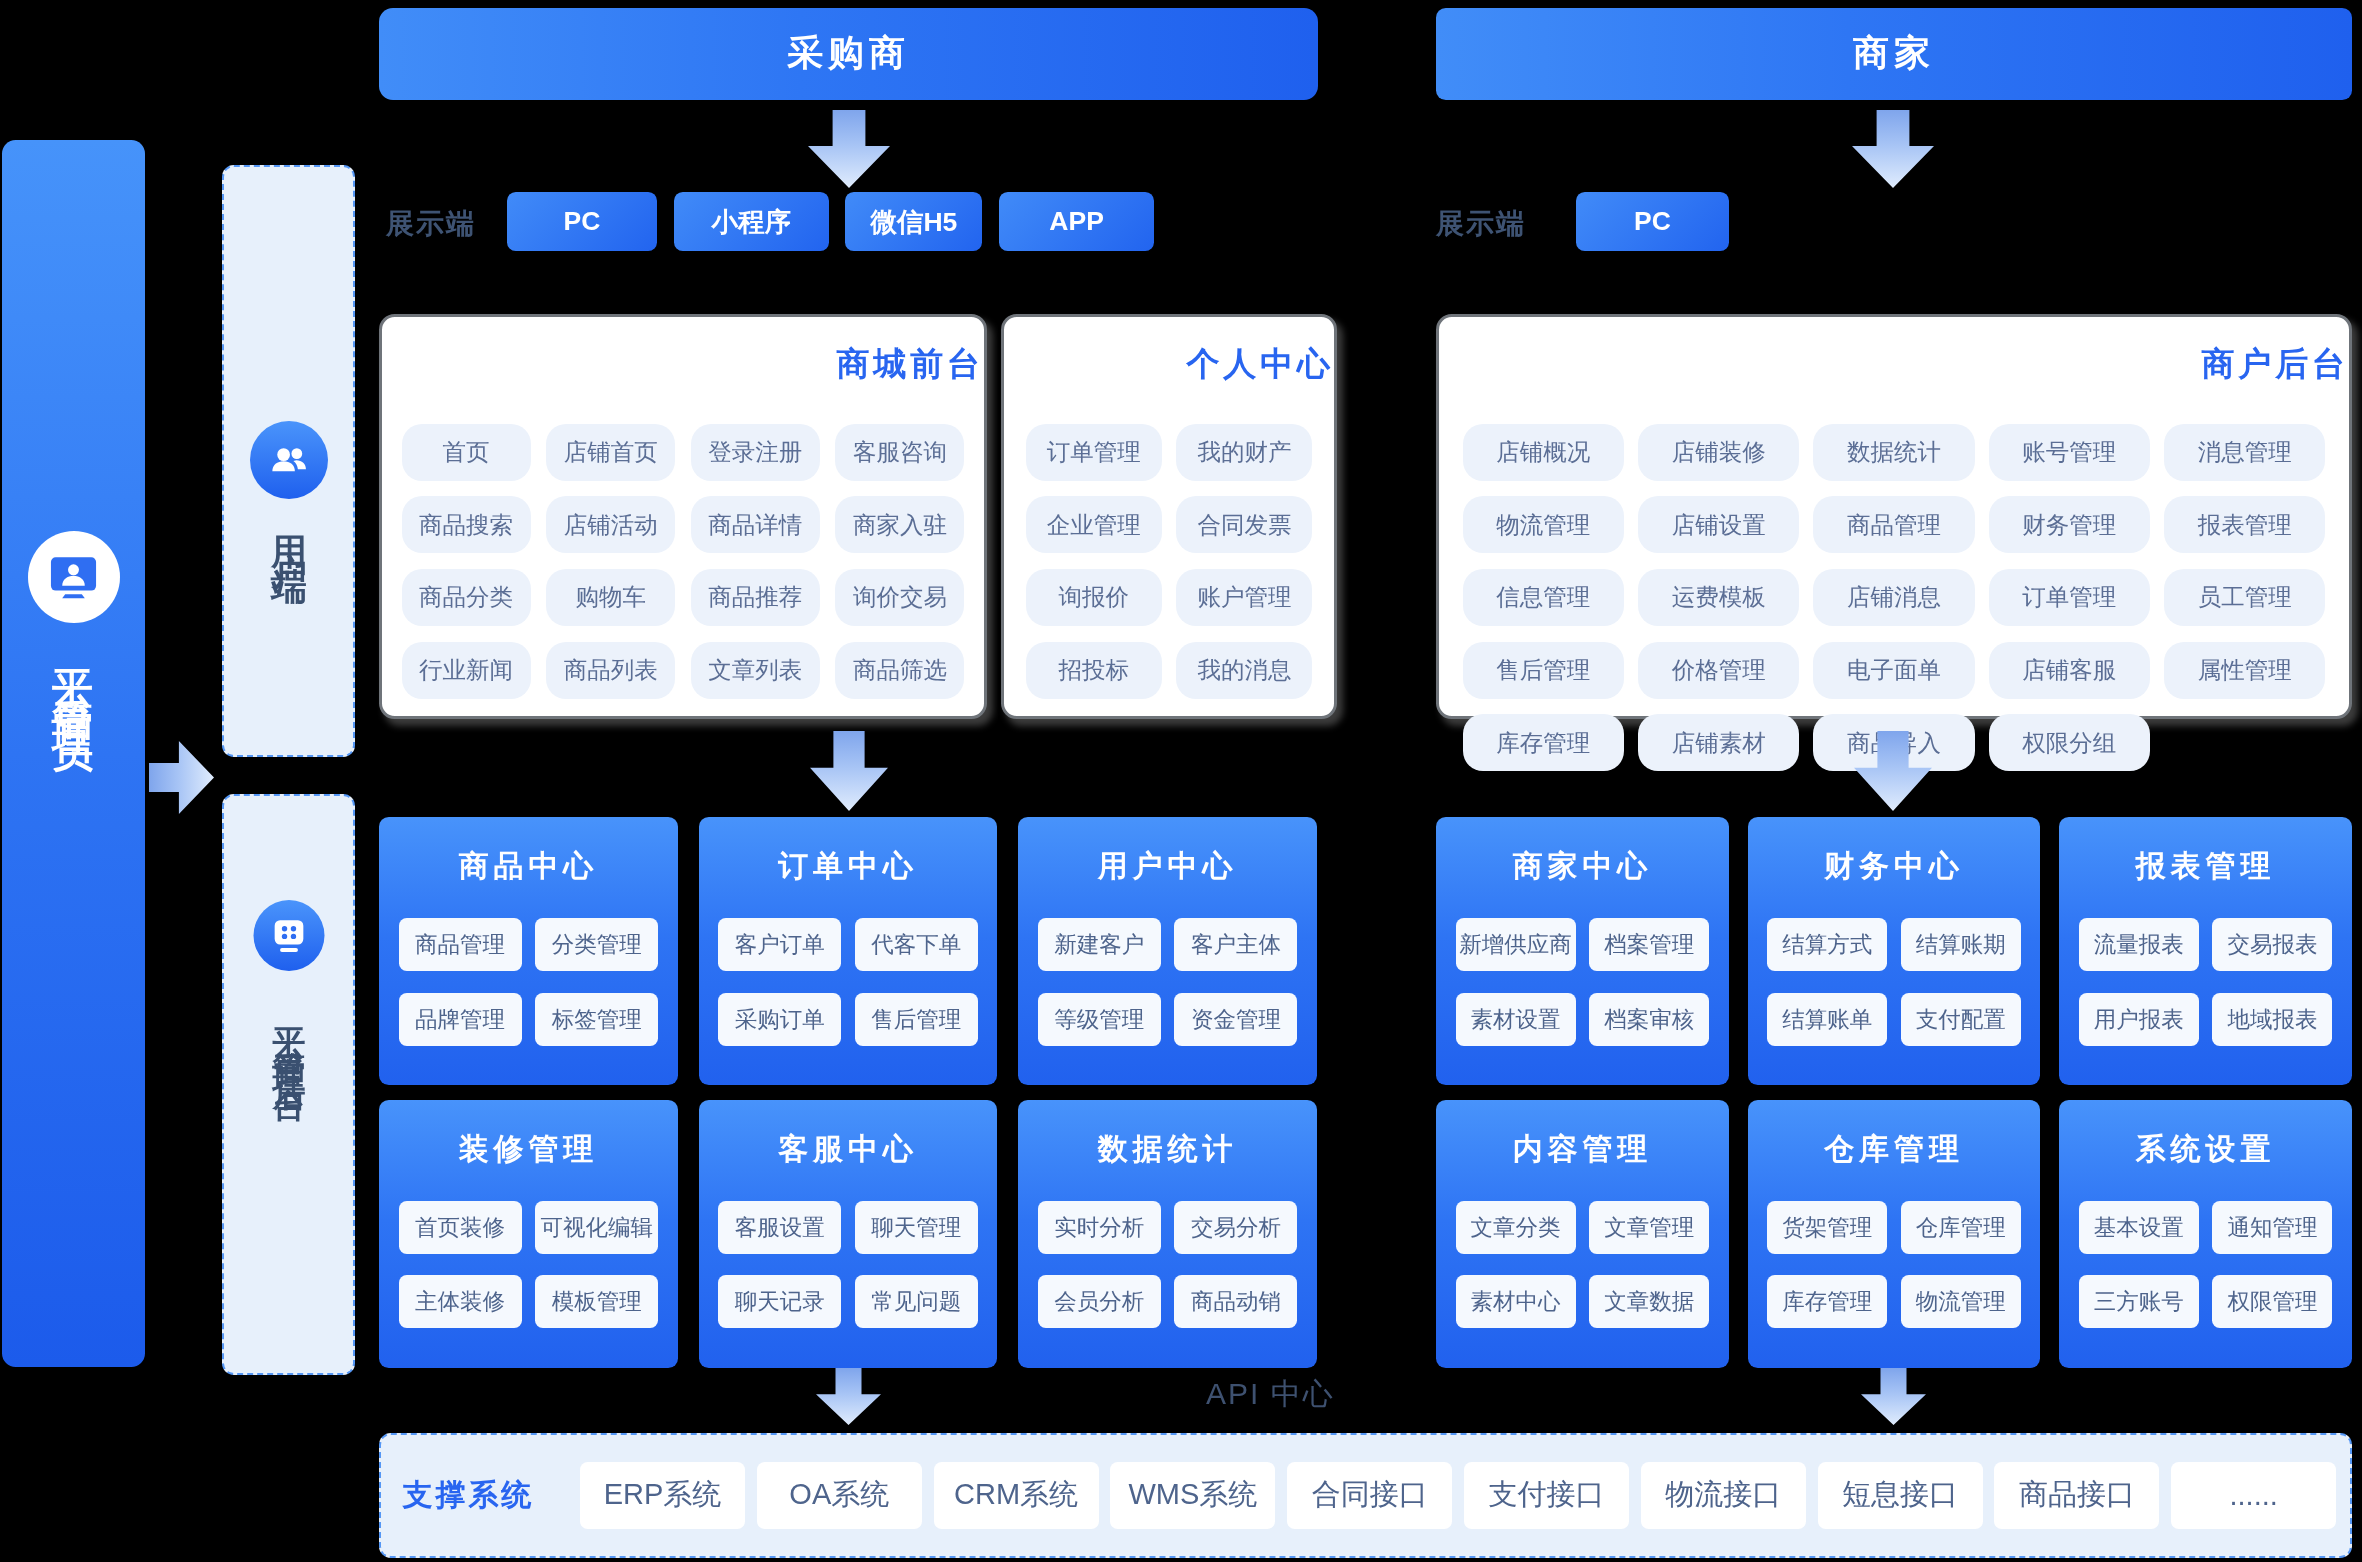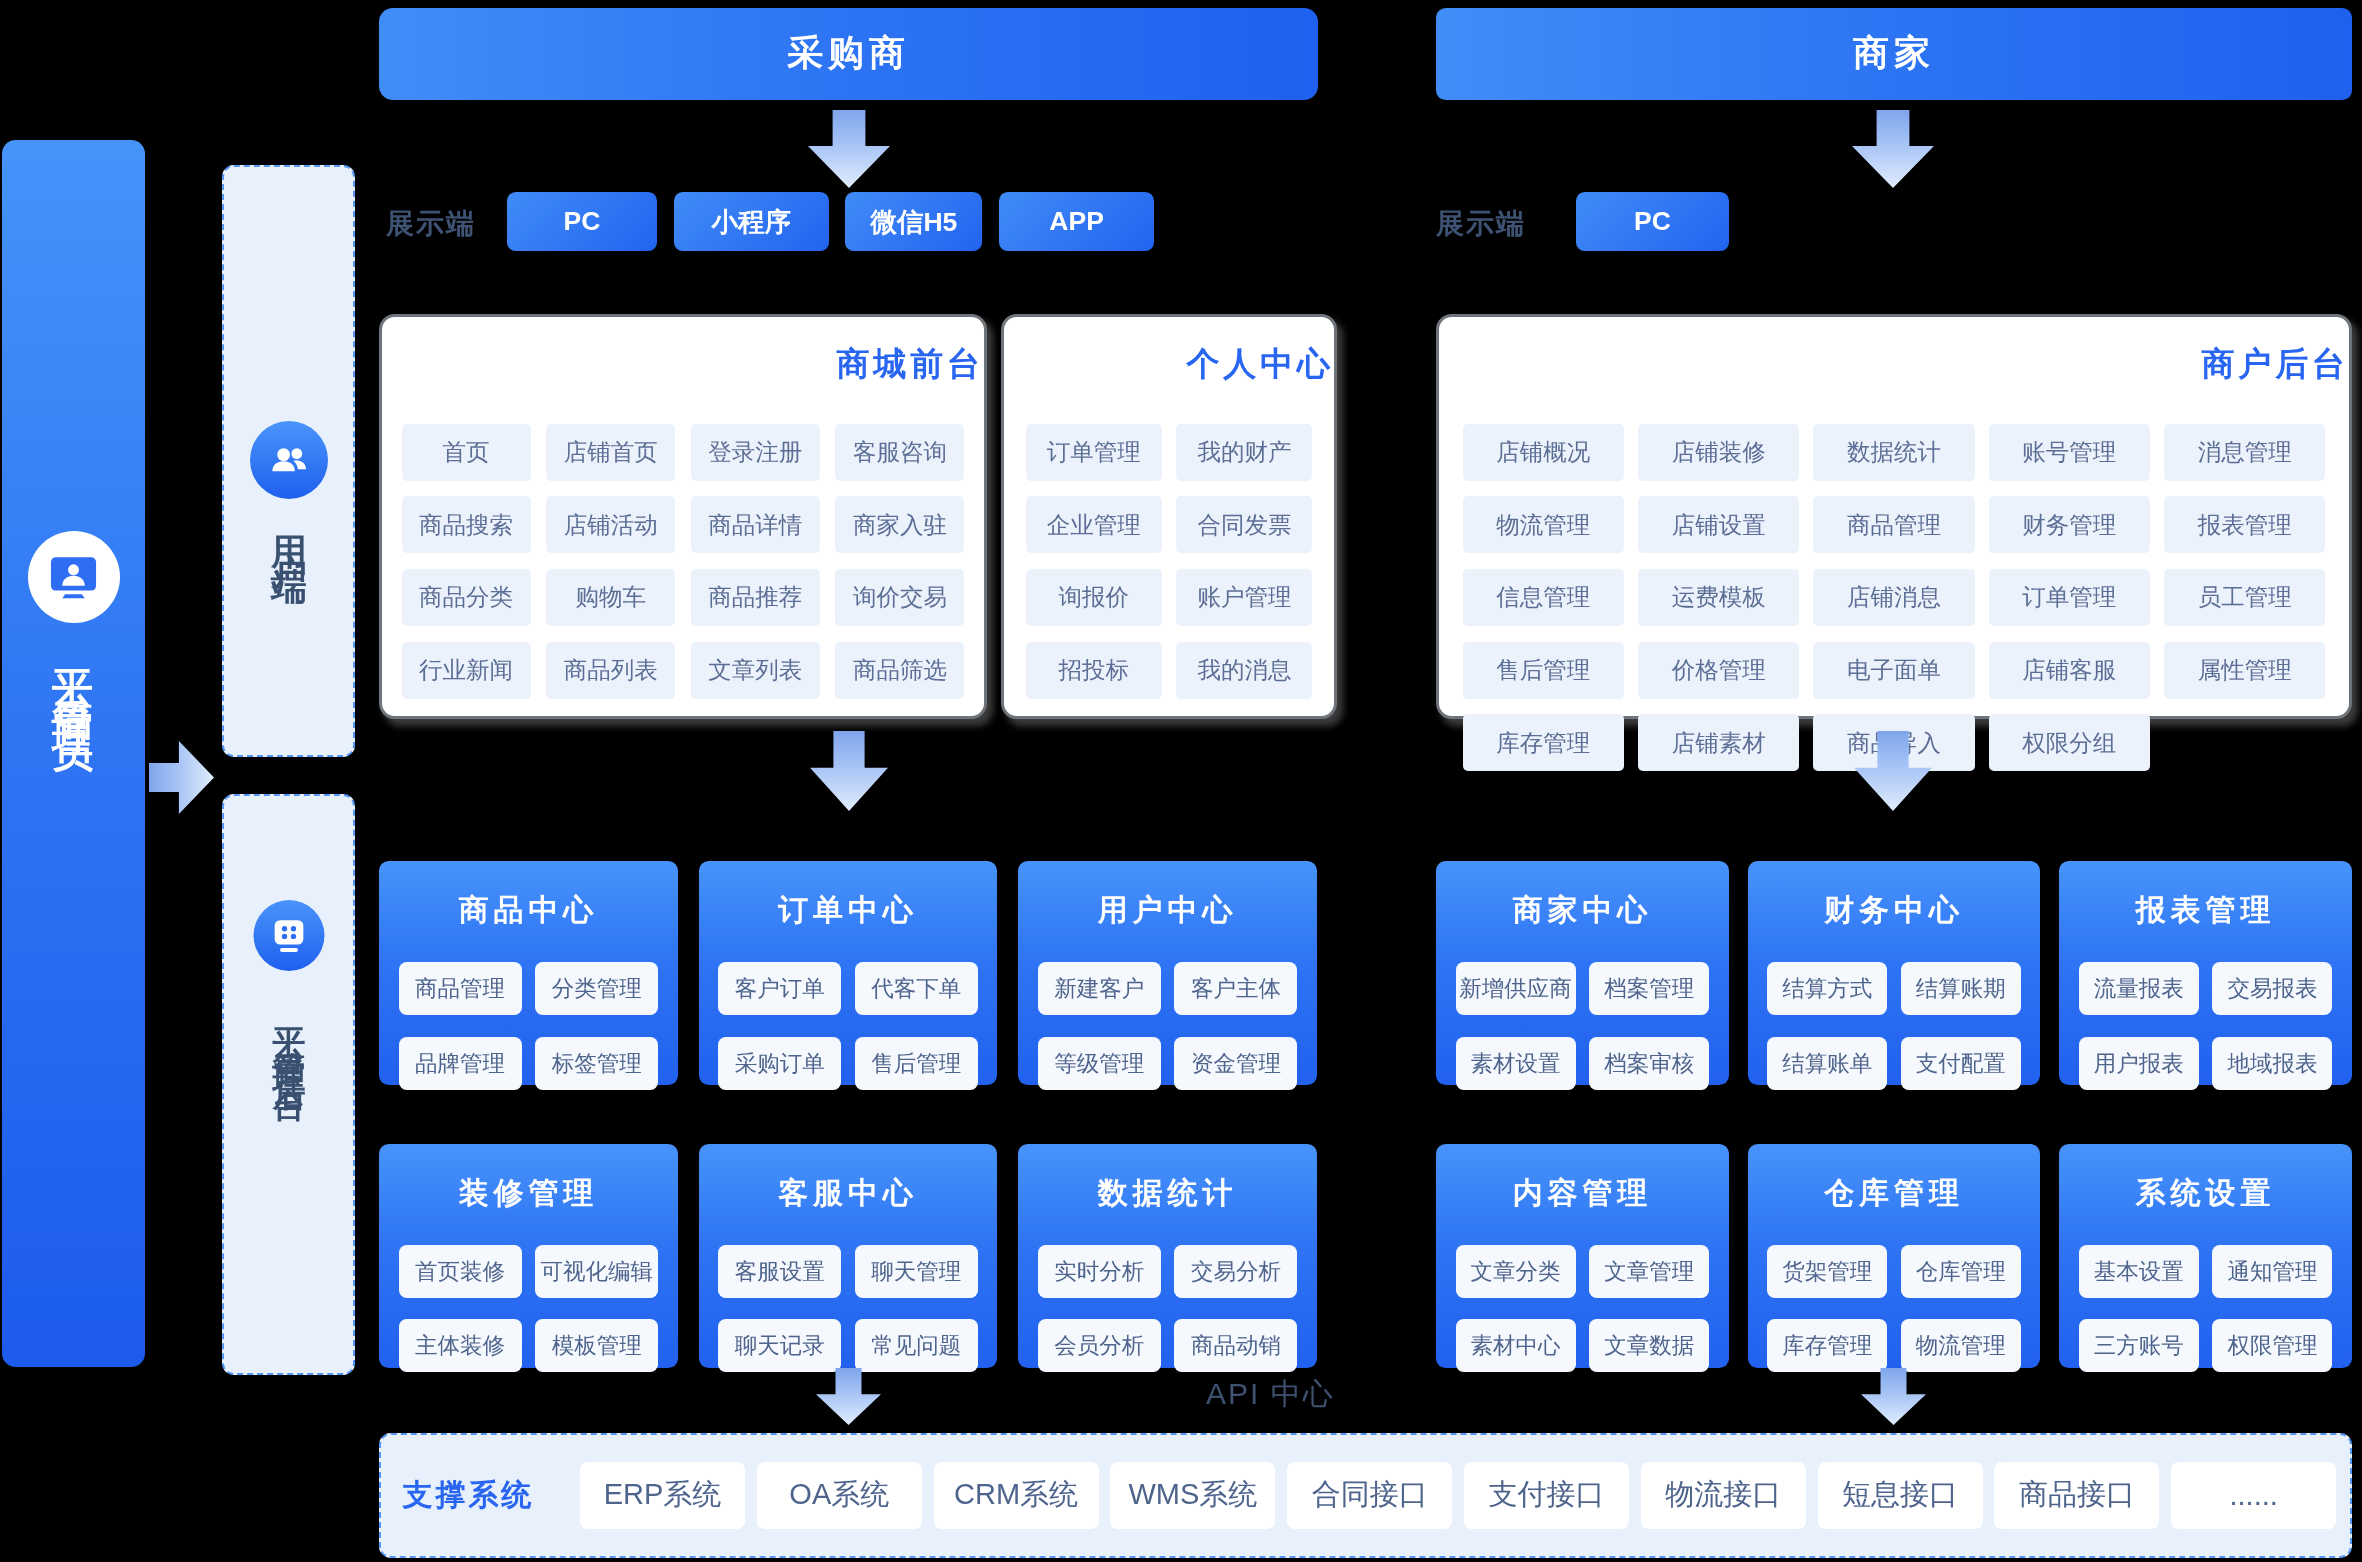--- a/index.html
+++ b/index.html
@@ -69,28 +69,28 @@
   .panel{position:absolute;background:#fff;border:3.9px solid #6F747A;border-radius:15.7px;box-sizing:border-box;
          box-shadow:5.9px 6.9px 7.8px rgba(110,110,110,.55);}
   #panel-mall{left:379px;top:314px;width:608px;height:405px;}
   #panel-personal{left:1001px;top:314px;width:336px;height:405px;}
   #panel-merchant{left:1436px;top:314px;width:916px;height:405px;}
   .panel-title{text-align:right;margin-top:24.5px;font-size:33px;font-weight:bold;color:#2865F0;letter-spacing:3.9px;}
   .chip-grid{display:grid;margin-top:37px;}
   #panel-mall .chip-grid{grid-template-columns:repeat(4,1fr);gap:15.7px;margin-left:19.6px;margin-right:19.6px;}
   #panel-personal .chip-grid{grid-template-columns:repeat(2,1fr);gap:15.7px 14.7px;margin-left:21.6px;margin-right:21.6px;}
   #panel-merchant .chip-grid{grid-template-columns:repeat(5,1fr);gap:15.7px 13.7px;margin-left:23.5px;margin-right:23.5px;}
-  .chip{background:#ECF2FB;border-radius:5px;height:57px;display:flex;align-items:center;justify-content:center;
+  .chip{background:#ECF2FB;border-radius:20px;height:57px;display:flex;align-items:center;justify-content:center;
         font-size:23.5px;color:#5B6E95;white-space:nowrap;}
 
   
   .cards{position:absolute;display:grid;grid-template-columns:repeat(3,1fr);grid-auto-rows:268px;}
   #cards-left{left:379px;top:817px;width:938px;gap:14.7px 20.6px;}
   #cards-right{left:1436px;top:817px;width:916px;gap:14.7px 18.6px;}
-  .card{background:linear-gradient(180deg,#4893FB 0%,#2E74F4 45%,#2161EE 100%);border-radius:9.8px;margin-top:44px;}
+  .card{background:linear-gradient(180deg,#4893FB 0%,#2E74F4 45%,#2161EE 100%);border-radius:9.8px;}
   .card-title{color:#fff;text-align:center;font-size:30px;font-weight:bold;letter-spacing:4.9px;margin-top:29px;}
   .card-grid{display:grid;grid-template-columns:repeat(2,1fr);gap:21.6px 13.7px;margin:31px 19.6px 0;}
   .card-chip{background:#F5F9FE;border-radius:7.8px;height:53px;display:flex;align-items:center;justify-content:center;
              font-size:22.5px;color:#4E648C;white-space:nowrap;}
 
   
   #api-label{position:absolute;left:1206px;top:1374px;width:255px;
              color:#3E5170;font-size:30px;font-weight:normal;letter-spacing:2px;}
   #support{left:379px;top:1433px;width:1973px;height:125px;}
   #support-label{position:absolute;left:21.6px;top:0;height:120px;display:flex;align-items:center;

